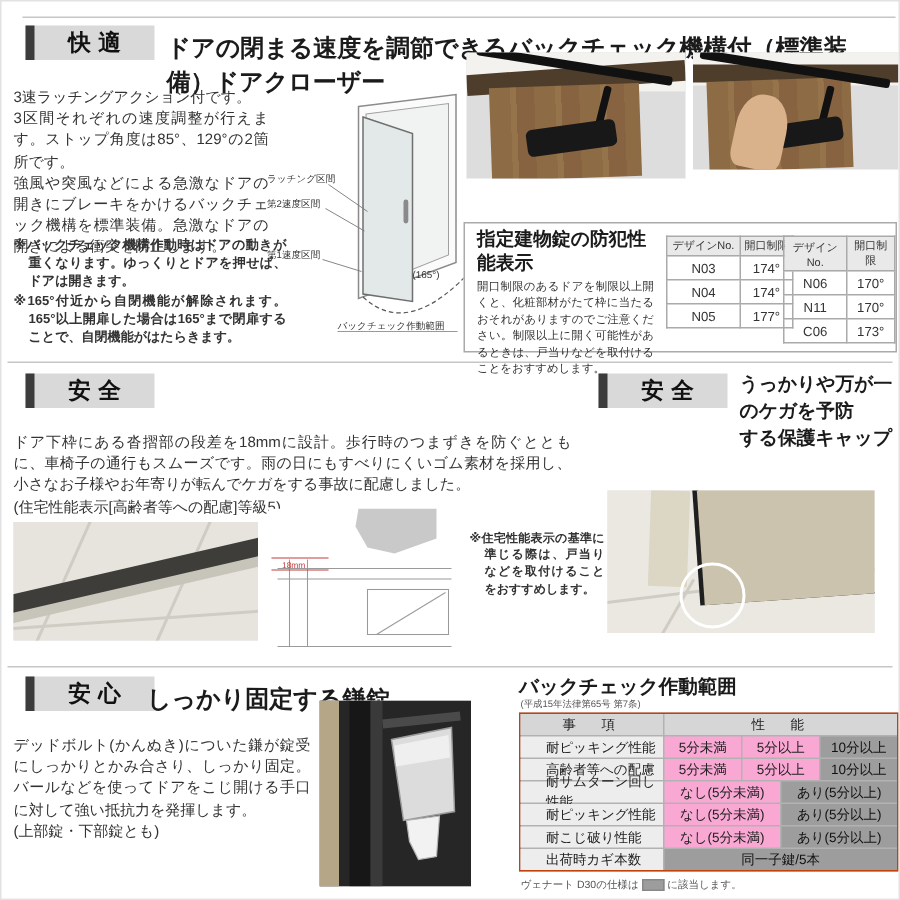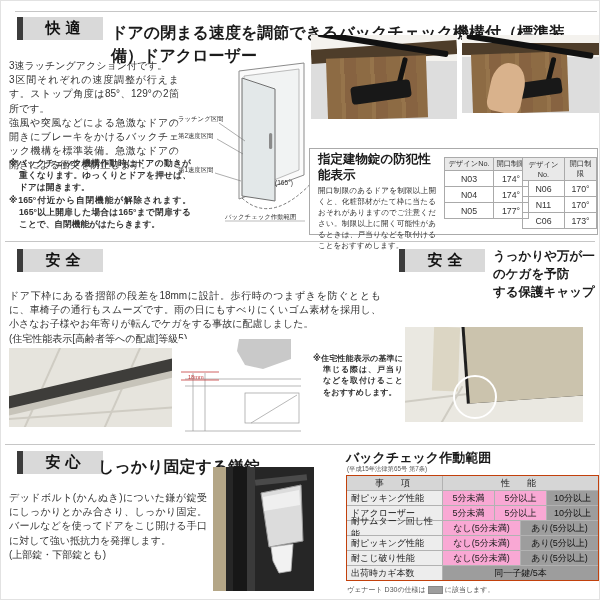--- a/index.html
+++ b/index.html
@@ -21,21 +21,21 @@
   .mini-table{position:absolute;top:8px;border-collapse:collapse;}
   .mini-table th{background:#e9e9e9;border:1px solid #aaa;font-size:7.3px;font-weight:normal;color:#333;padding:1px 2px;}
   .mini-table td{border:1px solid #aaa;font-size:8.8px;color:#333;text-align:center;padding:2.5px 2px;}
   .mini-table .c-no{width:44px;} .mini-table .c-lim{width:30px;}
   
   .sec-tbl-title{position:absolute;left:345px;top:448px;font-size:13px;font-weight:bold;color:#1b1b1b;}
   .sec-tbl-sub{position:absolute;left:346px;top:464px;font-size:6.3px;color:#555;}
   .sec-table{position:absolute;left:345px;top:474px;width:251px;display:grid;
              grid-template-columns:95px repeat(6,1fr);gap:1px;background:#b2b2b2;border:1px solid #c2410c;}
   .st-cell{background:#f9a8d4;font-size:9px;color:#222;display:flex;align-items:center;justify-content:center;height:14px;}
-  .st-label{background:#ededed;justify-content:flex-start;padding-left:4px;}
+  .st-label{background:#ededed;justify-content:flex-start;padding-left:17px;}
   .st-h{background:#d6d6d6;letter-spacing:4px;}
   .st-hl{background:#9d9d9d;color:#111;}
   .st-span2{grid-column:span 2;} .st-span3{grid-column:span 3;} .st-span6{grid-column:span 6;}
   .sec-footnote{position:absolute;left:346px;top:584px;font-size:7px;color:#555;}
   .swatch{display:inline-block;width:13px;height:6px;background:#9d9d9d;border:1px solid #888;vertical-align:middle;margin:0 2px;}
   
   .wood{position:absolute;background:repeating-linear-gradient(90deg,#8d6b44 0 14px,#96744b 14px 18px,#876341 18px 30px);}
   .beam{position:absolute;background:#4e3d2a;}
   .ceil{position:absolute;background:#f4f2ee;}
   .closer-body{position:absolute;background:#181818;border-radius:4px;}
@@ -222,21 +222,21 @@
   <div class="sec-tbl-sub">(平成15年法律第65号 第7条)</div>
   <div class="sec-table">
     <div class="st-cell st-h">事　項</div>
     <div class="st-cell st-h st-span6">性　能</div>
 
     <div class="st-cell st-label">耐ピッキング性能</div>
     <div class="st-cell st-span2">5分未満</div>
     <div class="st-cell st-span2">5分以上</div>
     <div class="st-cell st-span2 st-hl">10分以上</div>
 
-    <div class="st-cell st-label">ドアクローザー</div>
+    <div class="st-cell st-label">高齢者等への配慮</div>
     <div class="st-cell st-span2">5分未満</div>
     <div class="st-cell st-span2">5分以上</div>
     <div class="st-cell st-span2 st-hl">10分以上</div>
 
     <div class="st-cell st-label">耐サムターン回し性能</div>
     <div class="st-cell st-span3">なし(5分未満)</div>
     <div class="st-cell st-span3 st-hl">あり(5分以上)</div>
 
     <div class="st-cell st-label">耐ピッキング性能</div>
     <div class="st-cell st-span3">なし(5分未満)</div>

